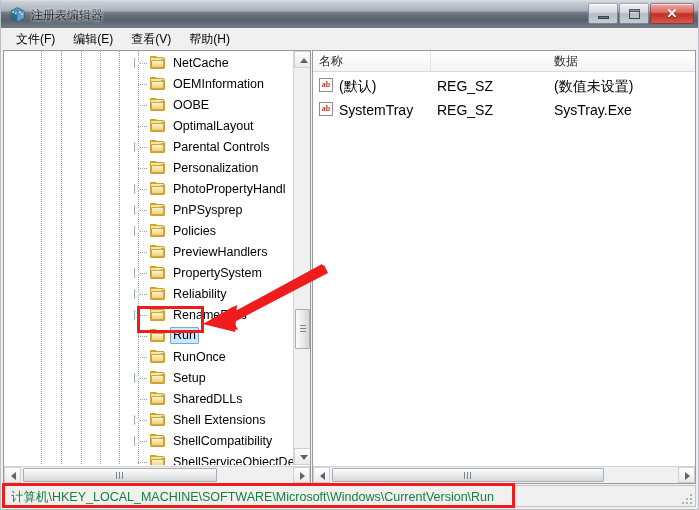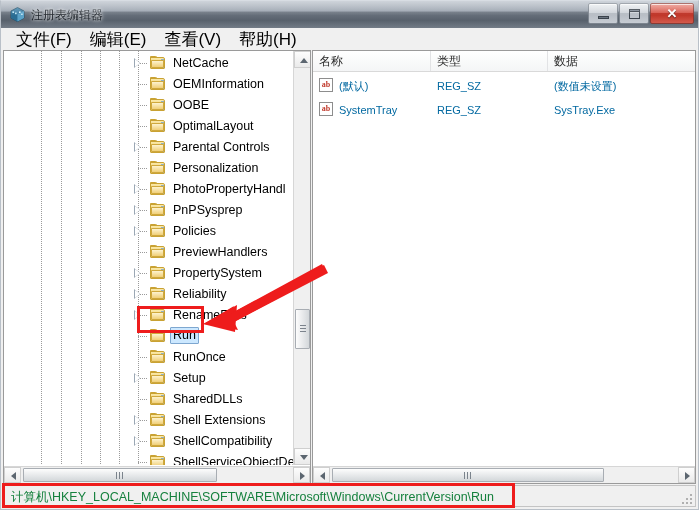--- a/index.html
+++ b/index.html
@@ -86,21 +86,21 @@
   }
 
   
   .menubar{
     position:absolute;left:0;top:0;width:697px;height:22px;
     background:#f0f0f0;
     display:flex;align-items:center;
     padding-left:6px;box-sizing:border-box;
   }
   .menuitem{
-    padding:2px 9px;font-size:17px;color:#000;white-space:nowrap;cursor:default;
+    padding:2px 9px;font-size:12px;color:#000;white-space:nowrap;cursor:default;
   }
 
   
   .pane{
     position:absolute;
     background:#ffffff;
     border:1px solid #9a9a9a;
     box-sizing:border-box;
     overflow:hidden;
   }
@@ -254,21 +254,21 @@
   .abicon{
     position:absolute;left:6px;width:14px;height:14px;
     background:#ffffff;border:1px solid #8d8d8d;box-sizing:border-box;
   }
   .abicon span{
     position:absolute;left:0;top:-1px;width:100%;
     font-size:8px;font-weight:bold;color:#c0392b;text-align:center;
     line-height:14px;font-family:"Liberation Serif",serif;
   }
   .lcell{
-    position:absolute;font-size:11px;color:#0369a1;white-space:nowrap;line-height:20px;
+    position:absolute;font-size:14px;color:#000000;white-space:nowrap;line-height:20px;
   }
 
   
   .statusbar{
     position:absolute;left:2px;bottom:2px;width:693px;height:22px;
     background:#f0f0f0;
     border:1px solid #c4c4c4;
     box-sizing:border-box;
   }
   .status-text{
@@ -603,21 +603,20 @@
             </div>
           <div class="arrow right">
               <i class="ca"></i>
             </div>
         </div>
       </div>
 
       <div class="pane list-pane">
         <div class="lheader">
           <div class="lhcell" style="left:0px;width:118px;">名称</div>
-          <div class="lhcell" style="left:118px;width:117px;">类型</div>
           <div class="lhcell" style="left:235px;width:147px;border-right:none;">数据</div>
         </div>
         <div id="list-rows">
             <div class="lrow" style="top: 25px;">
               <div class="abicon" style="top: 2px;">
                 <span>ab</span>
               </div>
               <div class="lcell" style="left: 26px;">(默认)</div>
               <div class="lcell" style="left: 124px;">REG_SZ</div>
               <div class="lcell" style="left: 241px;">(数值未设置)</div>

